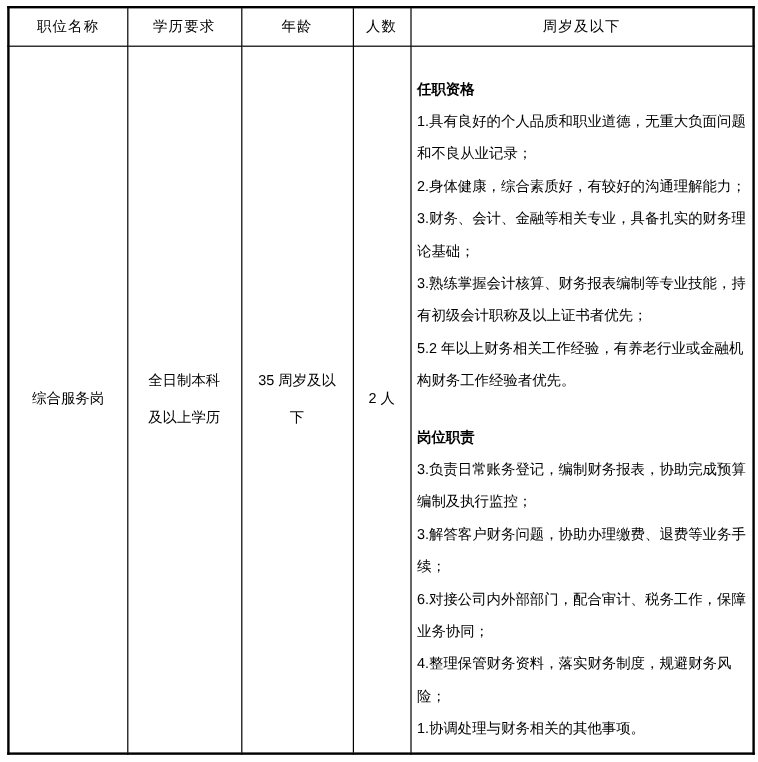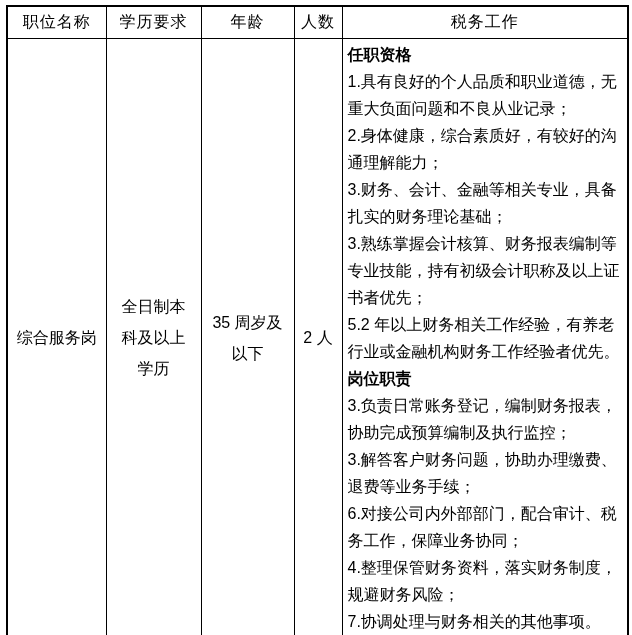--- a/index.html
+++ b/index.html
@@ -26,21 +26,21 @@
     width: 621px;
     height: 624px;
     border-collapse: collapse;
     table-layout: fixed;
     border: 2px solid #000000;
     background: #ffffff;
   }
   table.job-table th,
   table.job-table td {
     border: 1px solid #000000;
-    font-size: 16px;
+    font-size: 12px;
     font-weight: normal;
     color: #000000;
     overflow: hidden;
   }
   table.job-table thead tr {
     height: 32px;
   }
   table.job-table th {
     text-align: center;
     vertical-align: middle;
@@ -59,20 +59,21 @@
     padding: 0 8px;
   }
   td.cell-other {
     vertical-align: top;
     text-align: left;
     padding: 2px 4px 2px 5px;
     line-height: 27px;
   }
   .section-title {
     font-weight: bold;
+    margin-top: 20px;
   }
   .req-item {
     
   }
   col.c-position  { width: 99px; }
   col.c-education { width: 95px; }
   col.c-age       { width: 93px; }
   col.c-count     { width: 48px; }
   col.c-other     { width: 286px; }
 </style>
@@ -87,39 +88,39 @@
       <col class="c-age">
       <col class="c-count">
       <col class="c-other">
     </colgroup>
     <thead>
       <tr>
         <th>职位名称</th>
         <th>学历要求</th>
         <th>年龄</th>
         <th>人数</th>
-        <th>税务工作</th>
+        <th>周岁及以下</th>
       </tr>
     </thead>
     <tbody>
       <tr>
         <td class="cell-center">综合服务岗</td>
         <td class="cell-center cell-education">全日制本科及以上学历</td>
         <td class="cell-center cell-age">35 周岁及以下</td>
         <td class="cell-center">2 人</td>
         <td class="cell-other">
           <div class="section-title">任职资格</div>
           <div class="req-item">1.具有良好的个人品质和职业道德，无重大负面问题和不良从业记录；</div>
           <div class="req-item">2.身体健康，综合素质好，有较好的沟通理解能力；</div>
           <div class="req-item">3.财务、会计、金融等相关专业，具备扎实的财务理论基础；</div>
           <div class="req-item">3.熟练掌握会计核算、财务报表编制等专业技能，持有初级会计职称及以上证书者优先；</div>
           <div class="req-item">5.2 年以上财务相关工作经验，有养老行业或金融机构财务工作经验者优先。</div>
           <div class="section-title">岗位职责</div>
           <div class="req-item">3.负责日常账务登记，编制财务报表，协助完成预算编制及执行监控；</div>
           <div class="req-item">3.解答客户财务问题，协助办理缴费、退费等业务手续；</div>
           <div class="req-item">6.对接公司内外部部门，配合审计、税务工作，保障业务协同；</div>
           <div class="req-item">4.整理保管财务资料，落实财务制度，规避财务风险；</div>
-          <div class="req-item">7.协调处理与财务相关的其他事项。</div>
+          <div class="req-item">1.协调处理与财务相关的其他事项。</div>
         </td>
       </tr>
     </tbody>
   </table>
 </div>
 
 </body></html>

